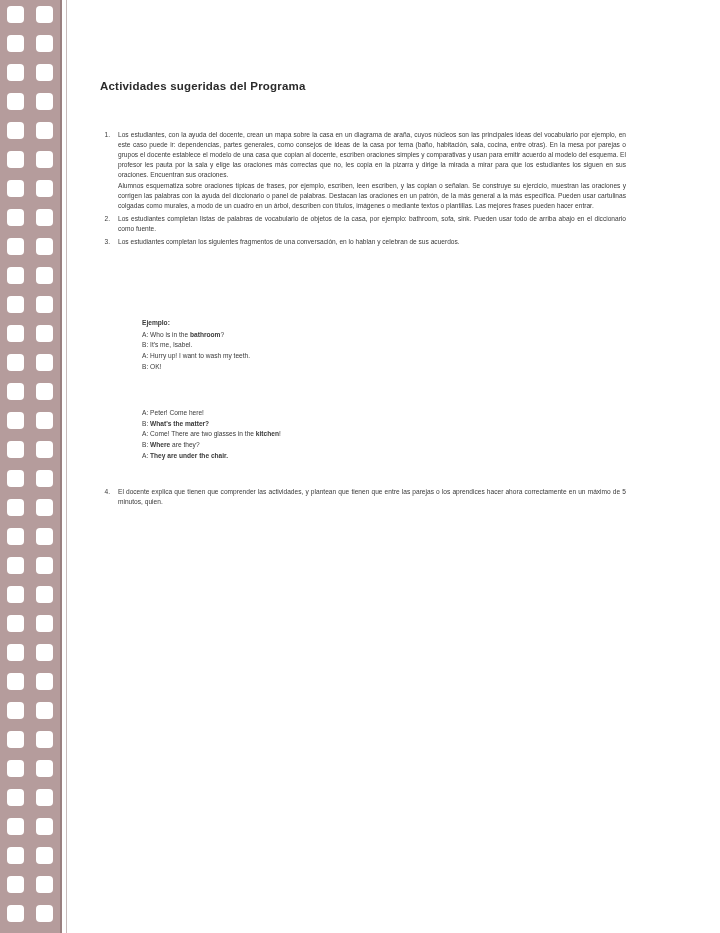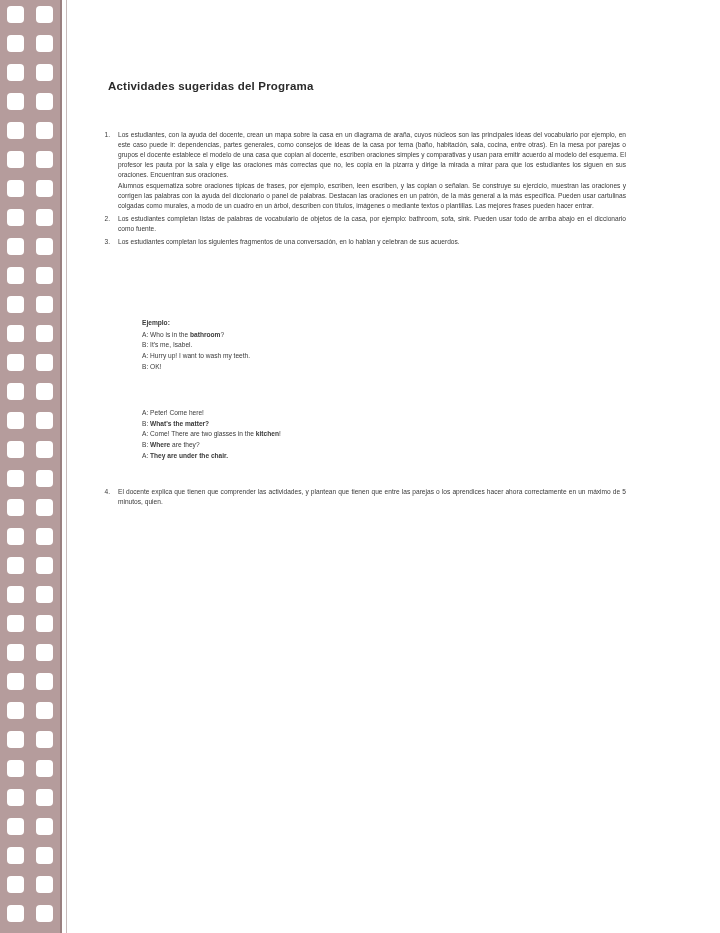--- a/index.html
+++ b/index.html
@@ -68,21 +68,21 @@
   #page {
     position: absolute;
     left: 96px;
     top: 0;
     width: 560px;
     height: 933px;
   }
 
   #doc-title {
     position: absolute;
-    left: 12px;
+    left: 4px;
     top: 80px;
     font-size: 11.5px;
     font-weight: bold;
     color: #2b2b2b;
     letter-spacing: 0.2px;
   }
 
   .ol-block {
     position: absolute;
     left: 0;

